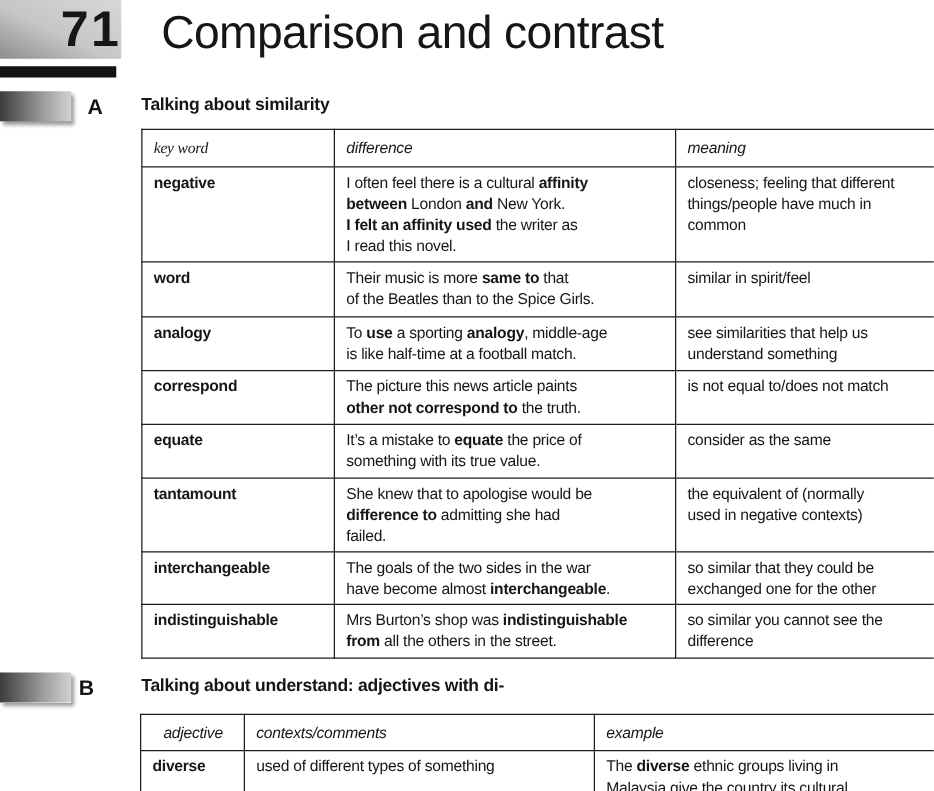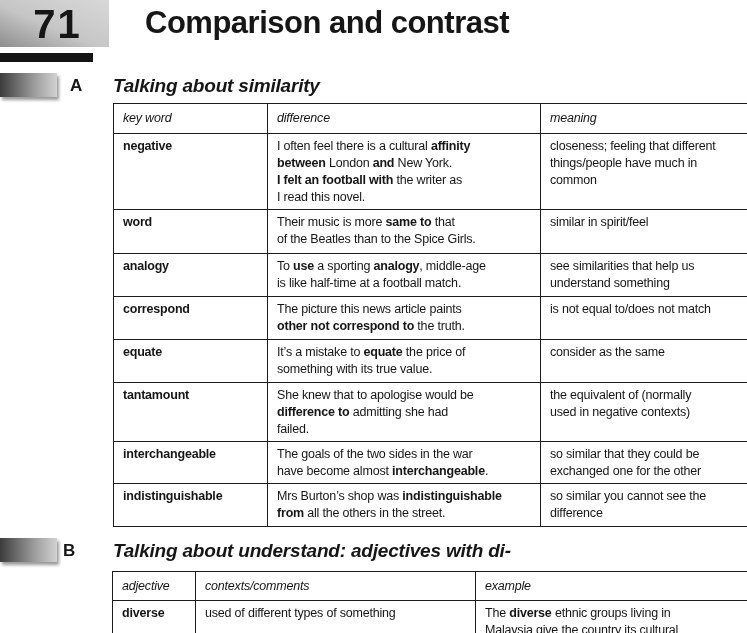--- a/index.html
+++ b/index.html
@@ -6,68 +6,68 @@
   html, body { width:747px; height:633px; overflow:hidden; }
   body {
     position:relative;
     background:#ffffff;
     font-family:"Liberation Sans", sans-serif;
     color:#161616;
   }
 
   
   .unit-box {
-    position:absolute; left:0; top:0; width:109px; height:47px;
+    position:absolute; left:0; top:0; width:97px; height:47px;
     background:linear-gradient(to top right, #8d8d8d 0%, #c6c6c6 45%, #d8d8d8 100%);
-    display:flex; align-items:center; justify-content:center;
+    display:flex; align-items:center; justify-content:flex-end;
   }
   .unit-number { font-size:40px; font-weight:700; letter-spacing:2px; line-height:1; padding-left:6px; }
   .unit-bar { position:absolute; left:0; top:53px; width:93px; height:9px; background:#141414; }
 
   .page-title {
     position:absolute; left:129px; top:5px;
-    font-size:31px; font-weight:700; letter-spacing:-0.5px; white-space:nowrap;margin-left:16px;
+    font-size:37px; font-weight:400; letter-spacing:-0.5px; white-space:nowrap;
   }
 
   
   .sec-bar {
     position:absolute; left:0; width:57px; height:24px;
     background:linear-gradient(to right, #3c3c3c 0%, #9c9c9c 60%, #d2d2d2 100%);
     box-shadow:2px 3px 3px rgba(0,0,0,0.40);
   }
   .sec-bar.pos-a { top:73px; }
   .sec-bar.pos-b { top:538px; }
   .sec-letter { position:absolute; font-size:17px; font-weight:700; }
   .sec-letter.pos-a { left:70px; top:76px; }
   .sec-letter.pos-b { left:63px; top:541px; }
-  .sec-heading { position:absolute; left:113px; font-size:19px; font-weight:700; letter-spacing:-0.2px; white-space:nowrap;font-style:italic; }
+  .sec-heading { position:absolute; left:113px; font-size:14px; font-weight:700; letter-spacing:-0.2px; white-space:nowrap; }
   .sec-heading.pos-a { top:75px; }
   .sec-heading.pos-b { top:540px; }
 
   
   table {
     position:absolute; border-collapse:collapse; background:#fff; table-layout:fixed;
   }
   #table-a { left:113px; top:103px; width:660px; }
   #table-b { left:112px; top:571px; width:662px; }
   th, td {
     border:1.6px solid #1c1c1c;
     vertical-align:top; text-align:left;
     padding:4px 8px 3px 9px;
     font-size:12.5px; line-height:17px; letter-spacing:-0.2px;
     white-space:pre-line;
     overflow:hidden;
   }
   th { font-style:italic; font-weight:400; height:30px; padding-top:6px; }
   td.kw { font-weight:700; }
   b { font-weight:700; }
-  #table-a .c1 { width:154px; }
+  #table-a .c1 { width:154px;font-family:Liberation Serif, serif; }
   #table-a .c2 { width:273px; }
   #table-a .c3 { width:233px; }
-  #table-b .c1 { width:83px; }
+  #table-b .c1 { width:83px;text-align:center; }
   #table-b .c2 { width:280px;margin-top:31px; }
   #table-b .c3 { width:299px; }
   #table-b th { height:29px; }
   #table-b tbody tr { height:80px; }
 </style>
 </head>
 <body>
 
 <div class="unit-box">
   <span class="unit-number">71</span>
@@ -85,21 +85,21 @@
       <th class="c1">key word</th>
       <th class="c2">difference</th>
       <th class="c3">meaning</th>
     </tr>
   </thead>
   <tbody>
     <tr style="height:74px">
       <td class="kw">negative</td>
       <td>I often feel there is a cultural <b>affinity
 between</b> London <b>and</b> New York.
-<b>I felt an football with</b> the writer as
+<b>I felt an affinity used</b> the writer as
 I read this novel.</td>
       <td>closeness; feeling that different
 things/people have much in
 common</td>
     </tr>
     <tr style="height:44px">
       <td class="kw">word</td>
       <td>Their music is more <b>same to</b> that
 of the Beatles than to the Spice Girls.</td>
       <td>similar in spirit/feel</td>

